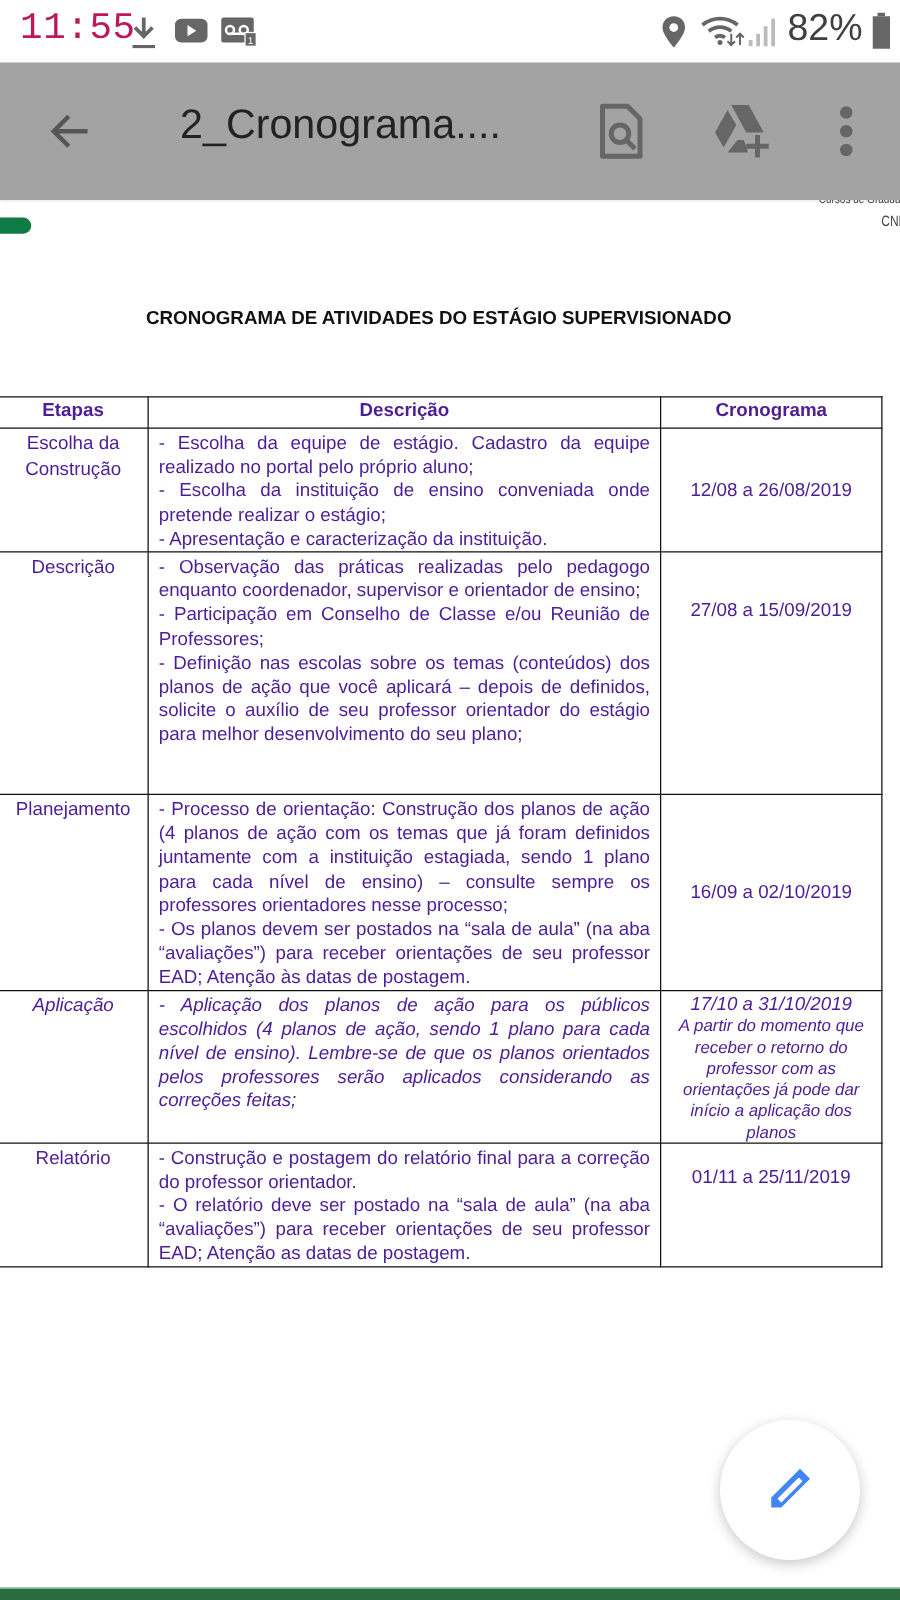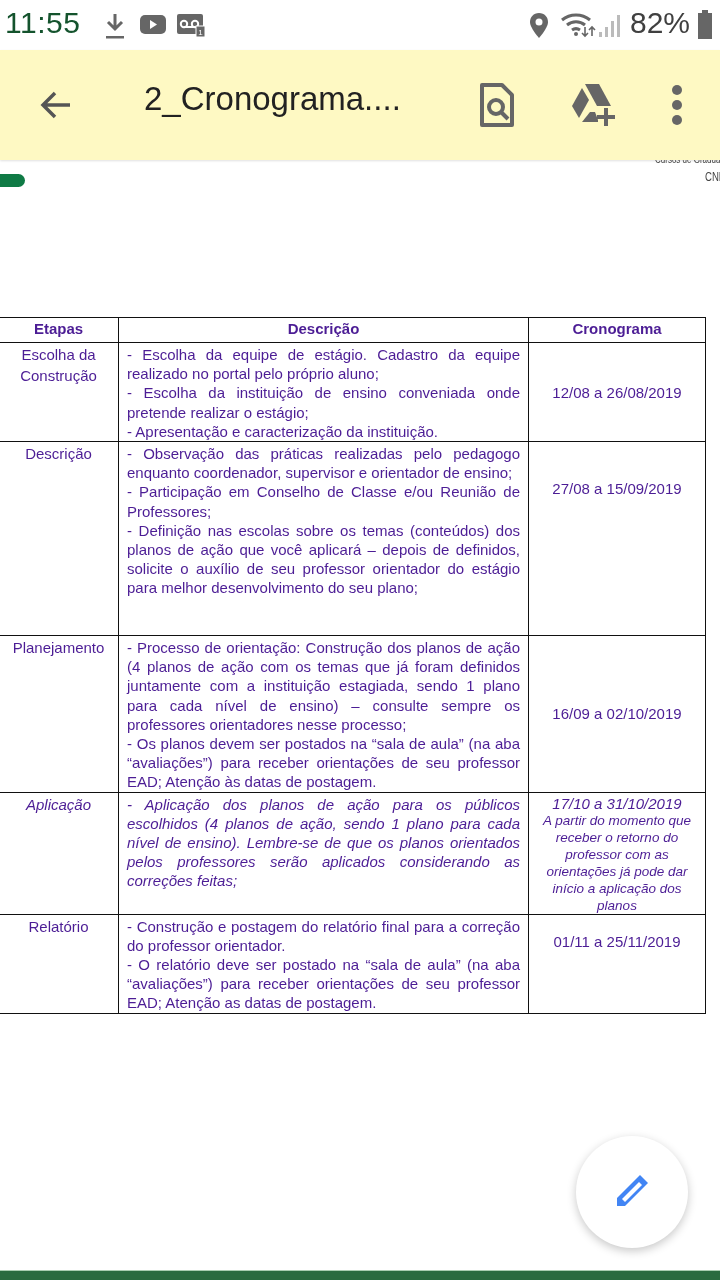--- a/index.html
+++ b/index.html
@@ -1,21 +1,21 @@
 <!DOCTYPE html>
 <html><head>
 <meta charset="utf-8">
 <style>
   html, body { margin:0; padding:0; }
   body { width:720px; height:1280px; position:relative; overflow:hidden; background:#ffffff; font-family:"Liberation Sans", sans-serif; }
   .statusbar { position:absolute; left:0; top:0; width:720px; height:50px; color:#666; }
-  .statusbar .time { position:absolute; left:5px; top:6px; font-size:30px; font-family:Liberation Sans, sans-serif; color:#14532d; letter-spacing:0.5px; }
+  .statusbar .time { position:absolute; left:16px; top:6px; font-size:30px; font-family:Liberation Mono, monospace; color:#be185d; letter-spacing:0.5px; }
   .statusbar .ic { position:absolute; top:12px; }
   .statusbar .battery-pct { position:absolute; left:630px; top:6px; font-size:30px; color:#404040; }
-  .appbar { position:absolute; left:0; top:50px; width:720px; height:110px; background:#fef9c3; box-shadow:0 1px 2px rgba(0,0,0,0.12); z-index:2; }
+  .appbar { position:absolute; left:0; top:50px; width:720px; height:110px; background:#a3a3a3; box-shadow:0 1px 2px rgba(0,0,0,0.12); z-index:2; }
   .appbar .back { position:absolute; left:36px; top:35px; width:40px; height:40px; }
   .appbar .title { position:absolute; left:144px; top:30px; font-size:33px; color:#222; white-space:nowrap; }
   .appbar .btn { position:absolute; top:30px; width:50px; height:50px; }
   .doc { position:absolute; left:0; top:160px; width:720px; height:1110px; background:#fff; overflow:hidden; }
   .greenpill { position:absolute; left:-10px; top:14px; width:35px; height:13px; background:#0f7a45; border-radius:7px; }
   .hdr-right1 { position:absolute; left:655px; top:-6px; font-size:10px; color:#444; white-space:nowrap; transform:scaleX(0.8); transform-origin:left; }
   .hdr-right2 { position:absolute; left:705px; top:10px; font-size:12px; color:#444; white-space:nowrap; transform:scaleX(0.8); transform-origin:left; }
   .doc-title { position:absolute; left:0; width:702px; top:86px; text-align:center; font-weight:bold; font-size:15px; color:#111; }
   table.sched { position:absolute; left:-2px; top:157px; border-collapse:collapse; width:707px; table-layout:fixed; }
   table.sched th, table.sched td { border:1.3px solid #111; vertical-align:top; color:#4c1d95; }
@@ -120,20 +120,21 @@
         <circle cx="25" cy="40" r="5" fill="#666"></circle>
       </svg>
   </span>
 </div>
 
 <div class="doc">
   <div class="greenpill"></div>
   <span class="hdr-right1">Cursos de Gradua</span>
   <span class="hdr-right2">CNP</span>
 
+  <div class="doc-title">CRONOGRAMA DE ATIVIDADES DO ESTÁGIO SUPERVISIONADO</div>
 
   <table class="sched">
     <colgroup>
         <col style="width:120px">
         <col style="width:410px">
         <col style="width:177px">
       </colgroup>
     <thead>
       <tr>
         <th>Etapas</th>

